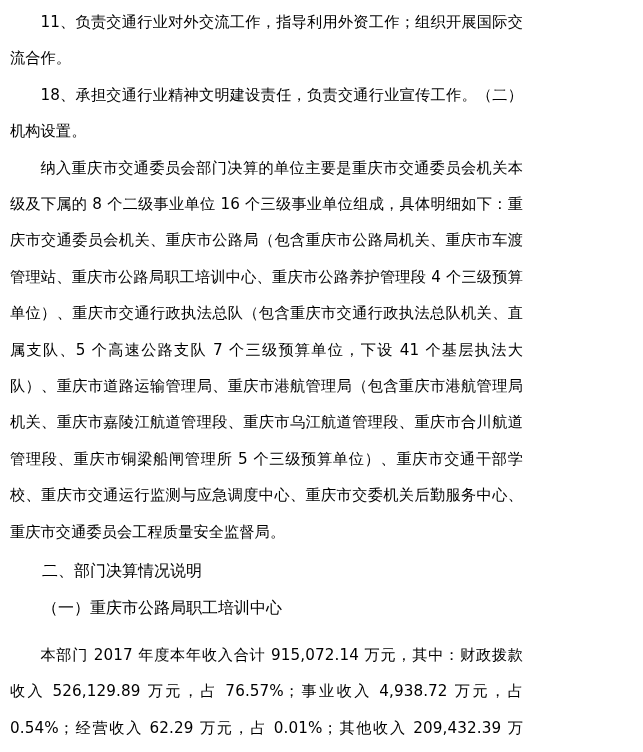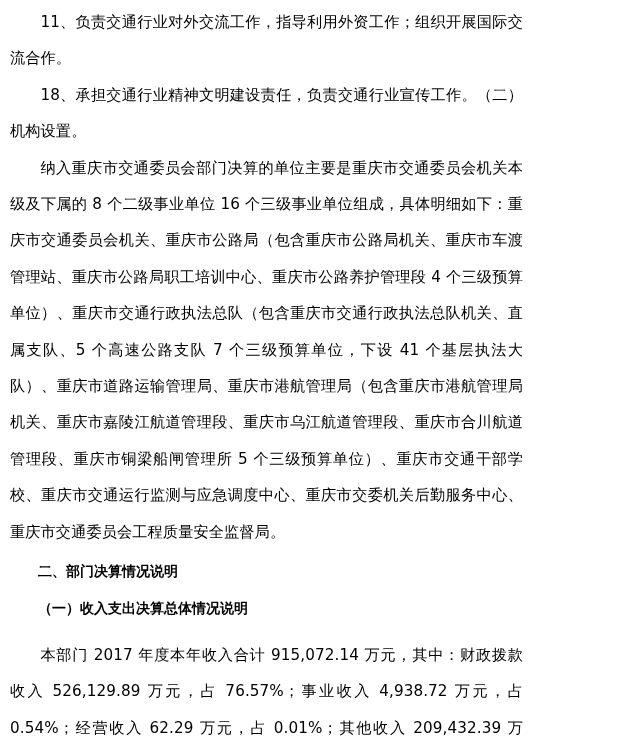--- a/index.html
+++ b/index.html
@@ -27,23 +27,23 @@
     text-align: justify;
     text-justify: inter-ideograph;
     letter-spacing: 0.1px;
     margin: 0;
     white-space: normal;
   }
   .indent2 {
     text-indent: 2em;
   }
   .heading {
-    font-size: 14px;
+    font-size: 16px;
     line-height: 36.4px;
-    font-weight: bold;
+    font-weight: normal;
     text-indent: 2em;
     margin: 0;
   }
   .spacer-sm { height: 3px; }
   .spacer-md { height: 8px; }
 </style>
 </head>
 <body>
 
 <div class="page">
@@ -51,21 +51,21 @@
   <p class="para indent2">11、负责交通行业对外交流工作，指导利用外资工作；组织开展国际交流合作。</p>
 
   <p class="para indent2">18、承担交通行业精神文明建设责任，负责交通行业宣传工作。（二）机构设置。</p>
 
   <p class="para indent2">纳入重庆市交通委员会部门决算的单位主要是重庆市交通委员会机关本级及下属的 8 个二级事业单位 16 个三级事业单位组成，具体明细如下：重庆市交通委员会机关、重庆市公路局（包含重庆市公路局机关、重庆市车渡管理站、重庆市公路局职工培训中心、重庆市公路养护管理段 4 个三级预算单位）、重庆市交通行政执法总队（包含重庆市交通行政执法总队机关、直属支队、5 个高速公路支队 7 个三级预算单位，下设 41 个基层执法大队）、重庆市道路运输管理局、重庆市港航管理局（包含重庆市港航管理局机关、重庆市嘉陵江航道管理段、重庆市乌江航道管理段、重庆市合川航道管理段、重庆市铜梁船闸管理所 5 个三级预算单位）、重庆市交通干部学校、重庆市交通运行监测与应急调度中心、重庆市交委机关后勤服务中心、重庆市交通委员会工程质量安全监督局。</p>
 
   <div class="spacer-sm"></div>
 
   <p class="heading">二、部门决算情况说明</p>
 
-  <p class="heading">（一）收入支出决算总体情况说明</p>
+  <p class="heading">（一）重庆市公路局职工培训中心</p>
 
   <div class="spacer-sm"></div>
 
 
   <div class="spacer-md"></div>
 
   <p class="para indent2">本部门 2017 年度本年收入合计 915,072.14 万元，其中：财政拨款收入 526,129.89 万元，占 76.57%；事业收入 4,938.72 万元，占 0.54%；经营收入 62.29 万元，占 0.01%；其他收入 209,432.39 万元，占 22.89%。</p>
 
 </div>
 

